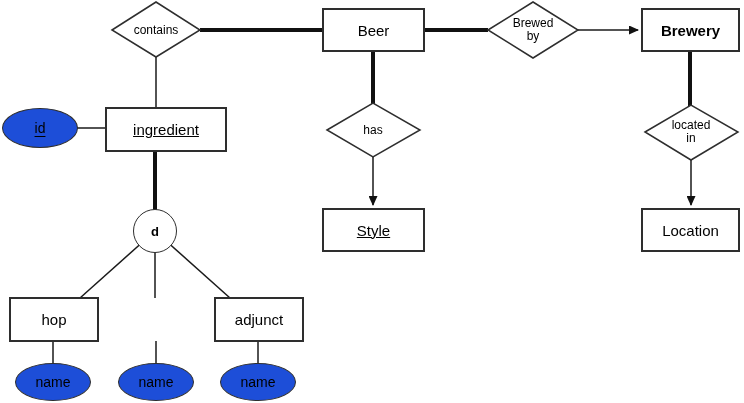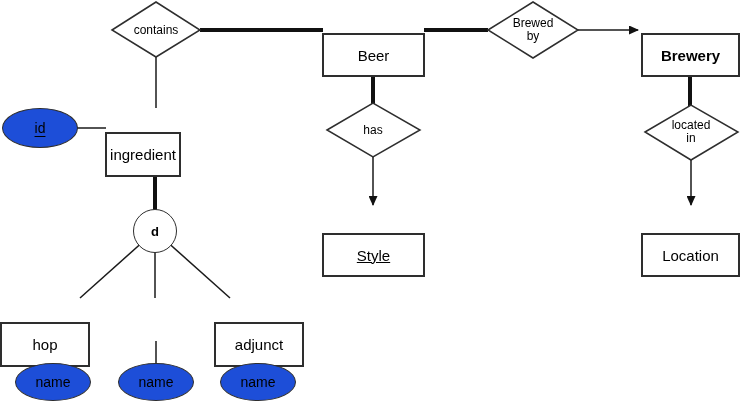--- a/index.html
+++ b/index.html
@@ -21,21 +21,20 @@
   .entity {
     position: absolute;
     box-sizing: border-box;
     background: #ffffff;
     border: 2px solid #2e2e2e;
     display: flex;
     align-items: center;
     justify-content: center;
     font-size: 15px;
     z-index: 2;
-    margin-top: 25px;
   }
   .attr-ellipse {
     position: absolute;
     box-sizing: border-box;
     background: #1d4ed8;
     border: 1.5px solid #2e2e2e;
     border-radius: 50%;
     display: flex;
     align-items: center;
     justify-content: center;
@@ -103,30 +102,30 @@
     <polygon class="diamond" points="327,130 373,103 420,130 373,157"></polygon>
     <polygon class="diamond" points="645,132 691,105 738,132 691,160"></polygon>
   </svg>
 
   <div class="entity" style="left:322px; top:8px;   width:103px; height:44px;">
     <span>Beer</span>
   </div>
   <div class="entity" style="left:641px; top:8px;   width:99px;  height:44px;font-weight:bold;">
     <span>Brewery</span>
   </div>
-  <div class="entity" style="left:105px; top:107px; width:76px; height:45px;">
+  <div class="entity" style="left:105px; top:107px; width:122px; height:45px;text-decoration:underline;">
     <span>ingredient</span>
   </div>
   <div class="entity" style="left:322px; top:208px; width:103px; height:44px;text-decoration:underline;">
     <span>Style</span>
   </div>
   <div class="entity" style="left:641px; top:208px; width:99px;  height:44px;">
     <span>Location</span>
   </div>
-  <div class="entity" style="left:0;   top:297px; width:90px;  height:45px;">
+  <div class="entity" style="left:9px;   top:297px; width:90px;  height:45px;">
     <span>hop</span>
   </div>
   <div class="entity" style="left:214px; top:297px; width:90px;  height:45px;">
     <span>adjunct</span>
   </div>
 
   <div class="attr-ellipse" style="left:2px;   top:108px; width:76px; height:40px;">
     <span class="key">id</span>
   </div>
   <div class="attr-ellipse" style="left:15px;  top:363px; width:76px; height:38px;">

